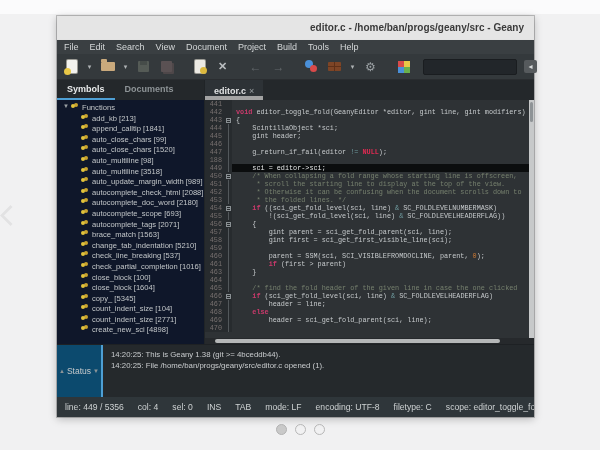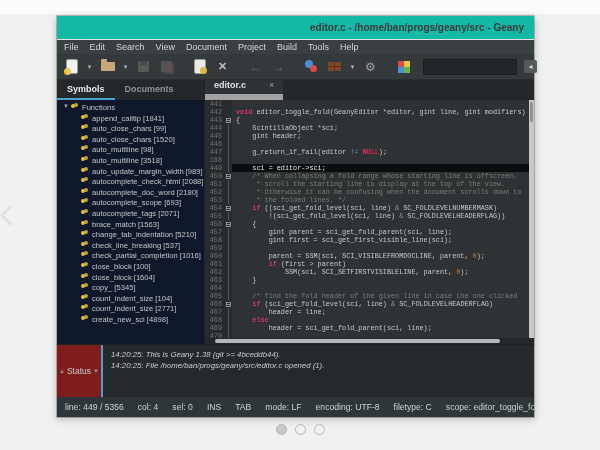--- a/index.html
+++ b/index.html
@@ -11,21 +11,21 @@
   .carousel-prev{position:absolute;left:3px;top:208px;width:12px;height:12px;
     border-left:3px solid rgba(0,0,0,.06);border-bottom:3px solid rgba(0,0,0,.06);
     transform:rotate(45deg);}
   .dots{position:absolute;left:0;right:0;top:424px;display:flex;justify-content:center;gap:8px;}
   .dot{width:11px;height:11px;border-radius:50%;border:1px solid #b7b7b7;box-sizing:border-box;}
   .dot.active{background:#c9c9c9;border-color:#b2b2b2;}
 
   
   .window{position:absolute;left:57px;top:16px;width:477px;height:401px;display:flex;flex-direction:column;
     box-shadow:0 0 0 1px rgba(0,0,0,.22),0 2px 8px rgba(0,0,0,.25);background:#2e3235;}
-  .titlebar{height:24px;background:#14b8a6;border-bottom:1px solid #e3e3e3;color:#3a3a3a;
+  .titlebar{height:24px;background:#e5e5e5;border-bottom:1px solid #e3e3e3;color:#3a3a3a;
     font-size:10px;font-weight:bold;line-height:24px;text-align:right;padding-right:10px;box-sizing:border-box;}
 
   .menubar{height:14px;background:#3a3f42;display:flex;align-items:center;padding-left:7px;gap:11px;}
   .menu-item{color:#d3d6d7;font-size:9px;line-height:14px;cursor:default;}
 
   .toolbar{height:25px;background:#34393c;border-bottom:1px solid #2a2d30;display:flex;align-items:center;
     padding-left:5px;gap:4px;}
   .tbtn{width:19px;height:19px;display:flex;align-items:center;justify-content:center;flex:0 0 auto;}
   .tb-caret{width:9px;color:#aeb2b4;font-size:7px;text-align:center;flex:0 0 auto;}
   .tb-sep{width:6px;flex:0 0 auto;}
@@ -65,22 +65,22 @@
   .tree{flex:1;padding:3px 0 0 6px;overflow:hidden;}
   .tree-row{display:flex;align-items:flex-start;height:10.6px;color:#c3c7c9;font-size:7.6px;white-space:nowrap;}
   .tree-row .exp{width:8px;color:#9aa0a3;font-size:6px;}
   .tree-row.child{padding-left:18px;}
   .sym-ic{width:8px;height:6px;position:relative;margin-right:3px;flex:0 0 auto;}
   .sym-ic::before{content:"";position:absolute;left:0;top:1px;width:4px;height:4px;background:#e2c33c;border-radius:50%;
     box-shadow:3px -1px 0 #c9a32e;}
 
   .editor{flex:1;display:flex;flex-direction:column;min-width:0;position:relative;background:#2e3235;}
   .doc-tabs{height:20px;background:#24282b;display:flex;}
-  .doc-tab{display:flex;align-items:flex-start;gap:23px;padding:0 9px;background:#2d3236;
-    border-bottom:6px solid #a3a3a3;color:#e0e2e3;font-size:9px;font-weight:bold;}
+  .doc-tab{display:flex;align-items:flex-end;gap:3px;padding:0 9px;background:#2d3236;
+    border-bottom:4px solid #a3a3a3;color:#e0e2e3;font-size:9px;font-weight:bold;}
   .doc-tab .close-x{color:#9aa0a3;font-weight:normal;font-size:9px;}
   .code{flex:1;overflow:hidden;position:relative;font-family:Liberation Mono, monospace;font-size:6.8px;}
   .cl-row{display:flex;height:8px;line-height:8px;white-space:pre;}
   .cl-num{width:20px;background:#272b2e;color:#77706f;text-align:right;padding-right:3px;box-sizing:border-box;flex:0 0 auto;}
   .cl-fold{width:7px;background:#272b2e;flex:0 0 auto;display:flex;align-items:center;justify-content:center;}
   .fold-line{width:1px;height:100%;background:#53585b;}
   .fold-box{width:5px;height:5px;border:1px solid #8a9093;box-sizing:border-box;
     background:linear-gradient(#8a9093,#8a9093) center/3px 1px no-repeat;}
   .cl-text{flex:1;color:#c6cacc;padding-left:4px;overflow:hidden;}
   .cl-row.cur .cl-text{background:#0b0d0e;color:#e8eaea;}
@@ -89,25 +89,25 @@
   .num{color:#cf7a33;}
   .com{color:#76806e;}
   .op{color:#6f9a9e;}
   .hscroll{height:6px;background:#26292c;position:relative;}
   .hscroll .thumb{position:absolute;left:10px;top:1px;width:285px;height:4px;background:#b5b7b8;border-radius:2px;}
   .vscroll{position:absolute;right:0;top:20px;bottom:6px;width:5px;background:#c7c9ca;}
   .vscroll .vthumb{position:absolute;left:1px;top:2px;width:3px;height:20px;background:#8e9396;border-radius:2px;}
 
   
   .msgwin{height:52px;background:#25292c;border-top:1px solid #1e2124;display:flex;}
-  .msg-tabs{width:46px;background:#7f1d1d;border-right:2px solid #4e9fd4;display:flex;flex-direction:row;
+  .msg-tabs{width:46px;background:#0c4a6e;border-right:2px solid #4e9fd4;display:flex;flex-direction:row;
     align-items:center;justify-content:space-between;padding:3px 2px;box-sizing:border-box;}
   .msg-arrow{color:#8e9497;font-size:6px;line-height:6px;}
   .msg-tab-label{color:#c6c9cb;font-size:8.5px;}
-  .msg-body{flex:1;padding:4px 0 0 8px;overflow:hidden;font-style:italic;}
+  .msg-body{flex:1;padding:4px 0 0 8px;overflow:hidden;}
   .msg-line{color:#c9ccce;font-size:7.8px;line-height:11px;white-space:nowrap;}
 
   
   .statusbar{height:20px;background:#2f363a;display:flex;align-items:center;gap:14px;
     padding-left:8px;color:#ced2d3;font-size:8.6px;white-space:nowrap;overflow:hidden;}
 </style>
 </head>
 <body>
 
 <div class="top-strip"></div>
@@ -189,20 +189,24 @@
     <div class="sidebar">
       <div class="side-tabs">
         <div class="side-tab active">Symbols</div>
         <div class="side-tab">Documents</div>
       </div>
       <div class="tree" id="symbol-tree">
           <div class="tree-row">
             <span class="exp">▼</span>
             <span class="sym-ic"></span>
             <span>Functions</span>
+          </div>
+          <div class="tree-row child">
+            <span class="sym-ic"></span>
+            <span>add_kb [213]</span>
           </div>
           <div class="tree-row child">
             <span class="sym-ic"></span>
             <span>append_calltip [1841]</span>
           </div>
           <div class="tree-row child">
             <span class="sym-ic"></span>
             <span>auto_close_chars [99]</span>
           </div>
           <div class="tree-row child">
@@ -302,21 +306,20 @@
           <div class="cl-row"><span class="cl-num">452</span><span class="cl-fold"><span class="fold-line"></span></span><span class="cl-text"><span class="com">     * Otherwise it can be confusing when the document scrolls down to</span></span></div>
           <div class="cl-row"><span class="cl-num">453</span><span class="cl-fold"><span class="fold-line"></span></span><span class="cl-text"><span class="com">     * the folded lines. */</span></span></div>
           <div class="cl-row"><span class="cl-num">454</span><span class="cl-fold"><span class="fold-box"></span></span><span class="cl-text"><span>    </span><span class="kw">if</span><span> ((sci_get_fold_level(sci, line) </span><span class="op">&amp;</span><span> SC_FOLDLEVELNUMBERMASK)</span></span></div>
           <div class="cl-row"><span class="cl-num">455</span><span class="cl-fold"><span class="fold-line"></span></span><span class="cl-text"><span>        !(sci_get_fold_level(sci, line) </span><span class="op">&amp;</span><span> SC_FOLDLEVELHEADERFLAG))</span></span></div>
           <div class="cl-row"><span class="cl-num">456</span><span class="cl-fold"><span class="fold-box"></span></span><span class="cl-text"><span>    {</span></span></div>
           <div class="cl-row"><span class="cl-num">457</span><span class="cl-fold"><span class="fold-line"></span></span><span class="cl-text"><span>        gint parent = sci_get_fold_parent(sci, line);</span></span></div>
           <div class="cl-row"><span class="cl-num">458</span><span class="cl-fold"><span class="fold-line"></span></span><span class="cl-text"><span>        gint first = sci_get_first_visible_line(sci);</span></span></div>
           <div class="cl-row"><span class="cl-num">459</span><span class="cl-fold"><span class="fold-line"></span></span><span class="cl-text"></span></div>
           <div class="cl-row"><span class="cl-num">460</span><span class="cl-fold"><span class="fold-line"></span></span><span class="cl-text"><span>        parent = SSM(sci, SCI_VISIBLEFROMDOCLINE, parent, </span><span class="num">0</span><span>);</span></span></div>
           <div class="cl-row"><span class="cl-num">461</span><span class="cl-fold"><span class="fold-line"></span></span><span class="cl-text"><span>        </span><span class="kw">if</span><span> (first &gt; parent)</span></span></div>
-          <div class="cl-row"><span class="cl-num">462</span><span class="cl-fold"><span class="fold-line"></span></span><span class="cl-text"><span>            SSM(sci, SCI_SETFIRSTVISIBLELINE, parent, </span><span class="num">0</span><span>);</span></span></div>
           <div class="cl-row"><span class="cl-num">463</span><span class="cl-fold"><span class="fold-line"></span></span><span class="cl-text"><span>    }</span></span></div>
           <div class="cl-row"><span class="cl-num">464</span><span class="cl-fold"><span class="fold-line"></span></span><span class="cl-text"></span></div>
           <div class="cl-row"><span class="cl-num">465</span><span class="cl-fold"><span class="fold-line"></span></span><span class="cl-text"><span class="com">    /* find the fold header of the given line in case the one clicked</span></span></div>
           <div class="cl-row"><span class="cl-num">466</span><span class="cl-fold"><span class="fold-box"></span></span><span class="cl-text"><span>    </span><span class="kw">if</span><span> (sci_get_fold_level(sci, line) </span><span class="op">&amp;</span><span> SC_FOLDLEVELHEADERFLAG)</span></span></div>
           <div class="cl-row"><span class="cl-num">467</span><span class="cl-fold"><span class="fold-line"></span></span><span class="cl-text"><span>        header = line;</span></span></div>
           <div class="cl-row"><span class="cl-num">468</span><span class="cl-fold"><span class="fold-line"></span></span><span class="cl-text"><span>    </span><span class="kw">else</span></span></div>
           <div class="cl-row"><span class="cl-num">469</span><span class="cl-fold"><span class="fold-line"></span></span><span class="cl-text"><span>        header = sci_get_fold_parent(sci, line);</span></span></div>
           <div class="cl-row"><span class="cl-num">470</span><span class="cl-fold"><span class="fold-line"></span></span><span class="cl-text"></span></div>
         </div>
       <div class="hscroll">

